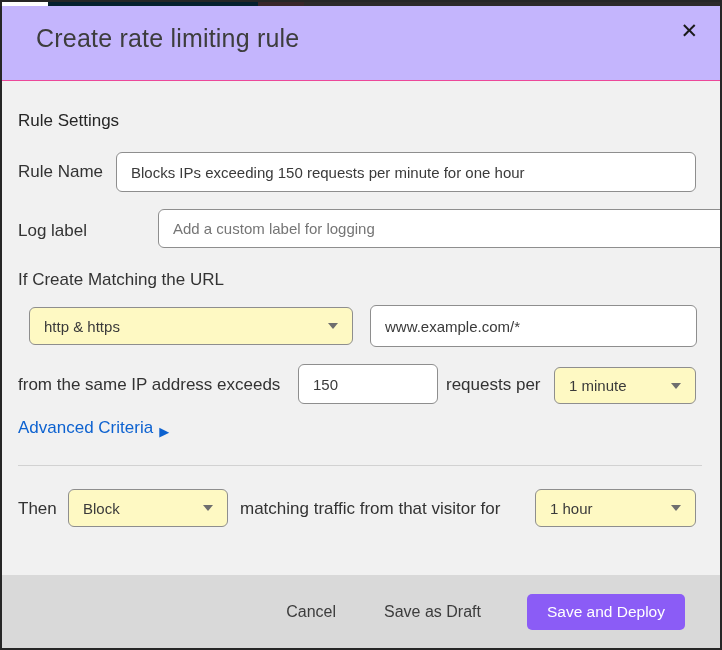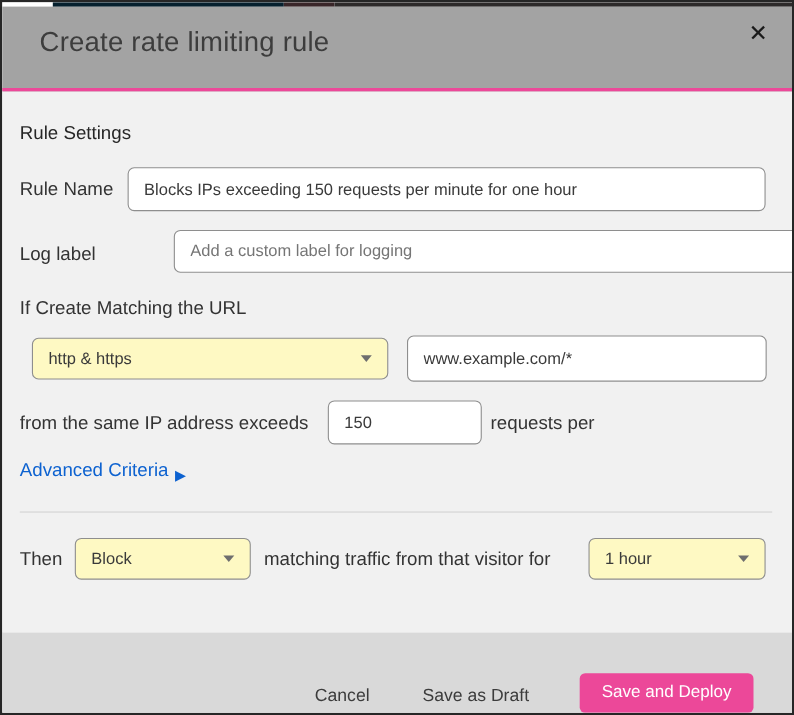--- a/index.html
+++ b/index.html
@@ -9,22 +9,22 @@
     font-family:"Liberation Sans",sans-serif;color:#303030;
   }
   
   .top-sliver{position:absolute;top:0;left:0;right:0;height:4px;background:#ffffff;z-index:5;}
   .sliver-seg{position:absolute;top:0;height:4px;}
   .sliver-navy{left:46px;width:210px;background:#06202e;}
   .sliver-maroon{left:256px;width:46px;background:#392629;}
   .sliver-dark{left:302px;right:0;background:#2d2a2a;}
 
   .header{
-    position:absolute;top:0;left:0;right:0;height:78px;background:#a3a3a3;
-    border-bottom:3px solid #ec4899;z-index:2;
+    position:absolute;top:0;left:0;right:0;height:78px;background:#c4b5fd;
+    border-bottom:1px solid #ec4899;z-index:2;
   }
   .title{
     position:absolute;left:34px;top:22px;font-size:25px;color:#3d3d3d;
     font-weight:400;letter-spacing:0.2px;
   }
   .close-btn{
     position:absolute;right:18px;top:14px;background:none;border:none;cursor:pointer;
     font-size:21px;color:#1a1a1a;font-family:"Liberation Sans",sans-serif;padding:4px;line-height:1;
   }
 
@@ -59,29 +59,29 @@
     display:flex;align-items:flex-end;gap:6px;text-decoration:none;
   }
   .adv-arrow{font-size:13px;line-height:1;}
 
   .hr{
     position:absolute;left:16px;right:18px;top:384px;height:1px;background:#d2d2d2;
   }
 
   .footer{
     position:absolute;left:0;right:0;bottom:0;height:73px;background:#d9d9d9;
-    display:flex;align-items:flex-end;justify-content:flex-end;gap:44px;
+    display:flex;align-items:center;justify-content:flex-end;gap:44px;
     padding-right:35px;box-sizing:border-box;z-index:2;
   }
   .text-btn{
     background:none;border:none;font-family:"Liberation Sans",sans-serif;
     font-size:16px;color:#3c3c3c;cursor:pointer;padding:6px 2px;
   }
   .primary-btn{
-    background:#ec4899;border:none;border-radius:5px;color:#ffffff;
+    background:#8b5cf6;border:none;border-radius:5px;color:#ffffff;
     font-family:"Liberation Sans",sans-serif;font-size:15.5px;
     padding:9px 20px;cursor:pointer;
   }
 </style>
 </head>
 <body>
 
 <div class="frame">
 
   <div class="top-sliver">
@@ -109,20 +109,24 @@
 
     <div class="select" style="left:27px;top:226px;width:324px;height:38px;">
       <span>http &amp; https</span>
       <span class="caret"></span>
     </div>
     <input class="tbox" style="left: 368px; top: 224px; width: 327px; height: 42px;" value="www.example.com/*">
 
     <div class="txtline" style="left:16px;top:294px;">from the same IP address exceeds</div>
     <input class="tbox" style="left: 296px; top: 283px; width: 140px; height: 40px;" value="150">
     <div class="txtline" style="left:444px;top:294px;">requests per</div>
+    <div class="select" style="left:552px;top:286px;width:142px;height:37px;">
+      <span>1 minute</span>
+      <span class="caret"></span>
+    </div>
 
     <a class="adv-link">
       <span>Advanced Criteria</span>
       <span class="adv-arrow">▶</span>
     </a>
 
     <div class="hr"></div>
 
     <div class="txtline" style="left:16px;top:418px;">Then</div>
     <div class="select" style="left:66px;top:408px;width:160px;height:38px;">

